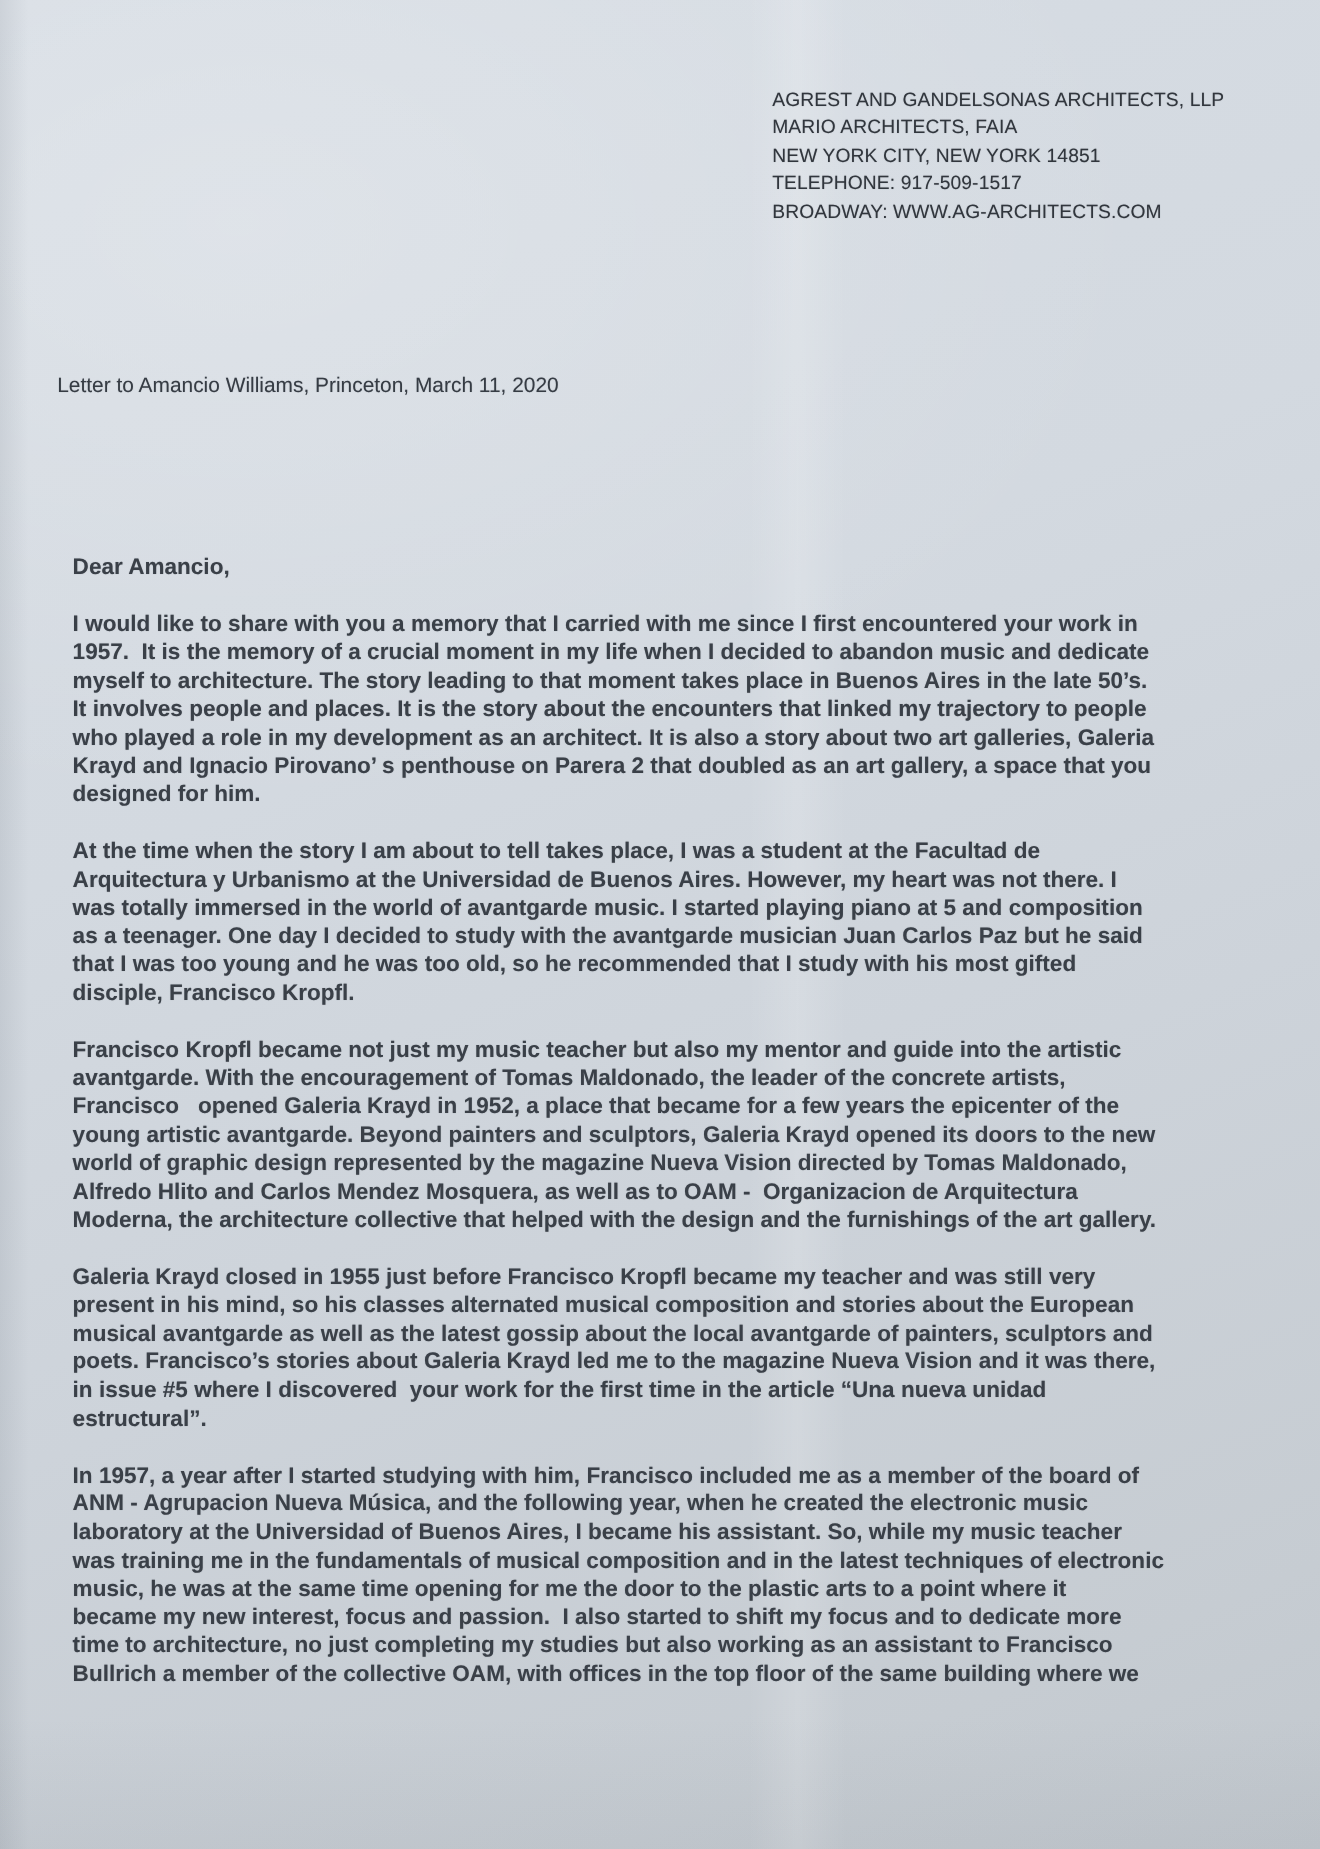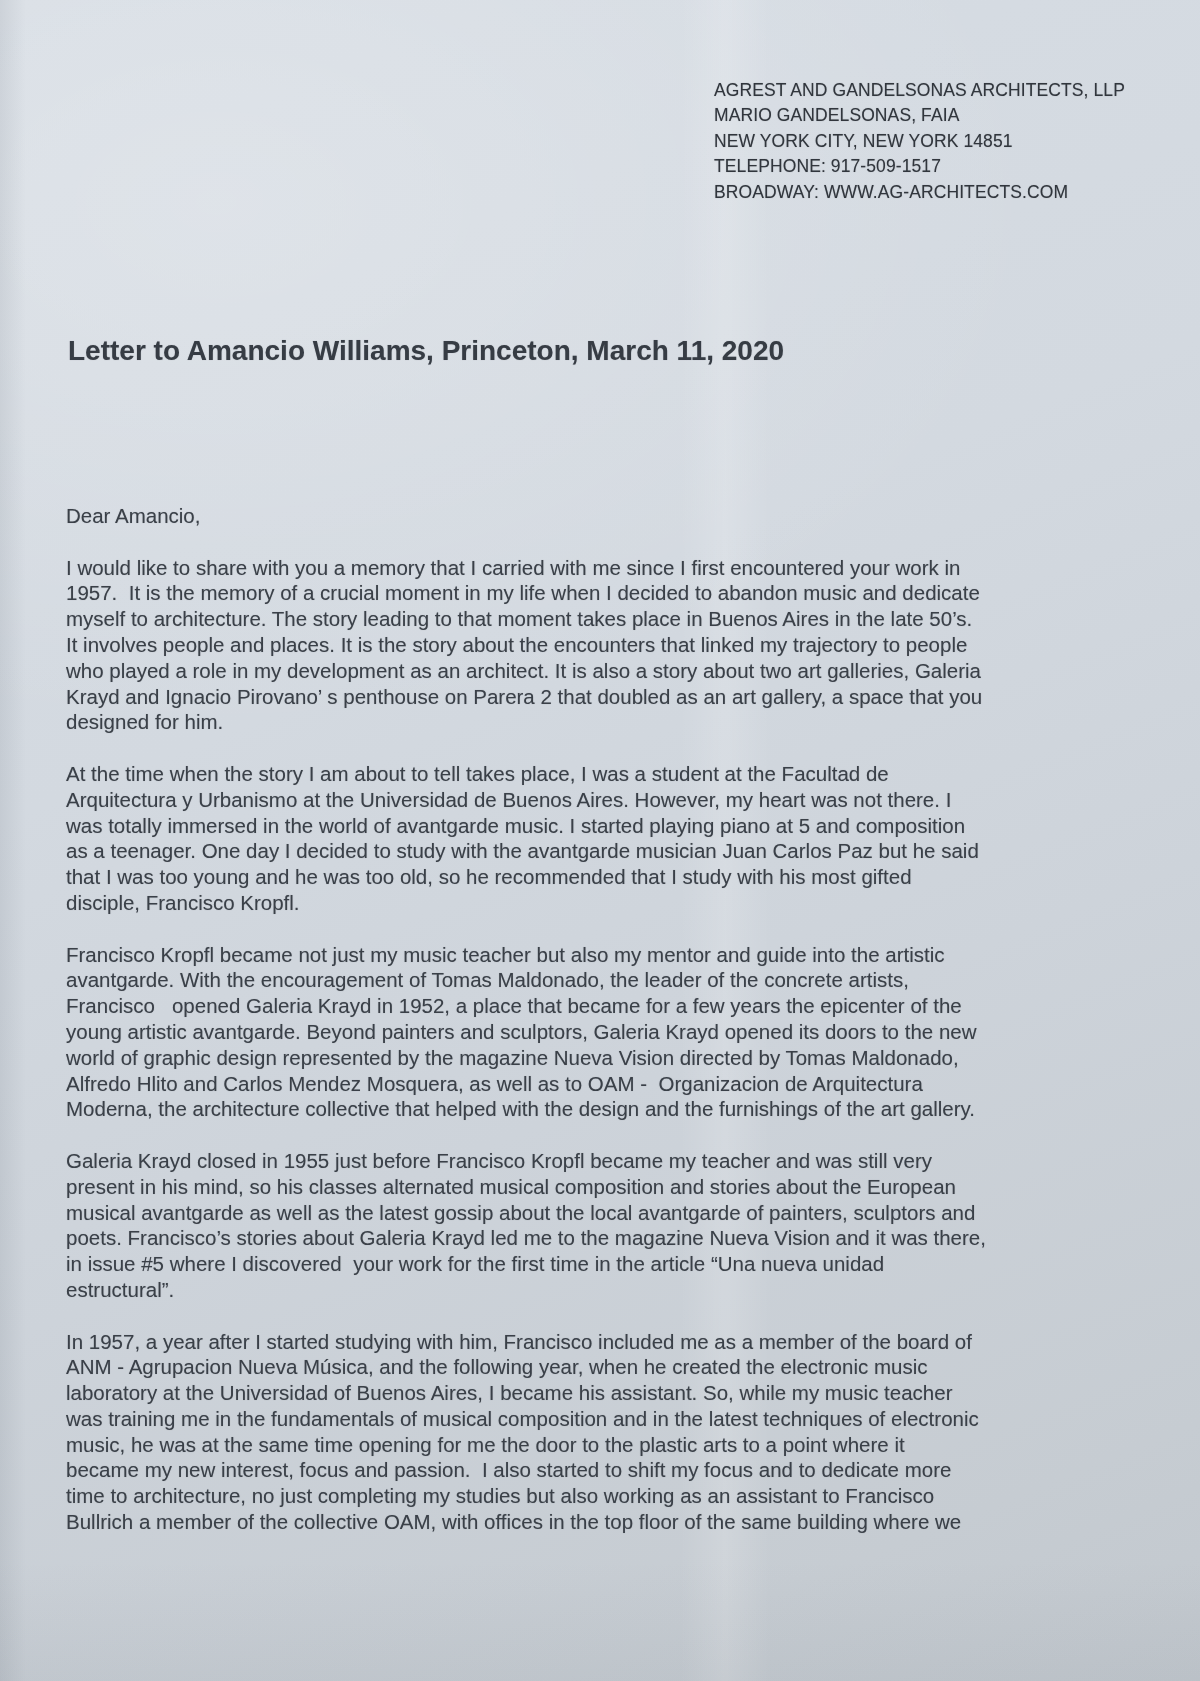--- a/index.html
+++ b/index.html
@@ -43,60 +43,59 @@
 
   .letterhead {
     position: absolute;
     left: 702px;
     top: 78px;
     color: #31363d;
     font-size: 17.5px;
     line-height: 25.4px;
     letter-spacing: 0.1px;
     text-shadow: 0 0 1px rgba(49,54,61,0.35);
-    margin-left: 12px;
   }
 
   .title-line {
     position: absolute;
-    left: 68px;
+    left: 52px;
     top: 338px;
     color: #363c44;
-    font-size: 28px;
+    font-size: 19px;
     line-height: 26px;
     text-shadow: 0 0 1px rgba(54,60,68,0.3);
-    font-weight: bold;
   }
 
   .body-text {
     position: absolute;
     left: 66px;
     top: 503px;
     width: 1070px;
     color: #3a4048;
     font-size: 20.5px;
     line-height: 25.8px;
     text-shadow: 0 0 1px rgba(58,64,72,0.3);
   }
   .body-text p {
     margin: 0 0 25.8px 0;
     white-space: pre-wrap;
+    font-weight: bold;
   }
 </style>
 </head>
 <body>
 
 <div class="page">
   <div class="sheen-vertical"></div>
   <div class="shade-left-edge"></div>
   <div class="shade-bottom"></div>
 
   <div class="letterhead">
     <div>AGREST AND GANDELSONAS ARCHITECTS, LLP</div>
-    <div>MARIO GANDELSONAS, FAIA</div>
+    <div>MARIO ARCHITECTS, FAIA</div>
     <div>NEW YORK CITY, NEW YORK 14851</div>
     <div>TELEPHONE: 917-509-1517</div>
     <div>BROADWAY: WWW.AG-ARCHITECTS.COM</div>
   </div>
 
   <div class="title-line">Letter to Amancio Williams, Princeton, March 11, 2020</div>
 
   <div class="body-text">
     <p>Dear Amancio,</p>
     <p>I would like to share with you a memory that I carried with me since I first encountered your work in

